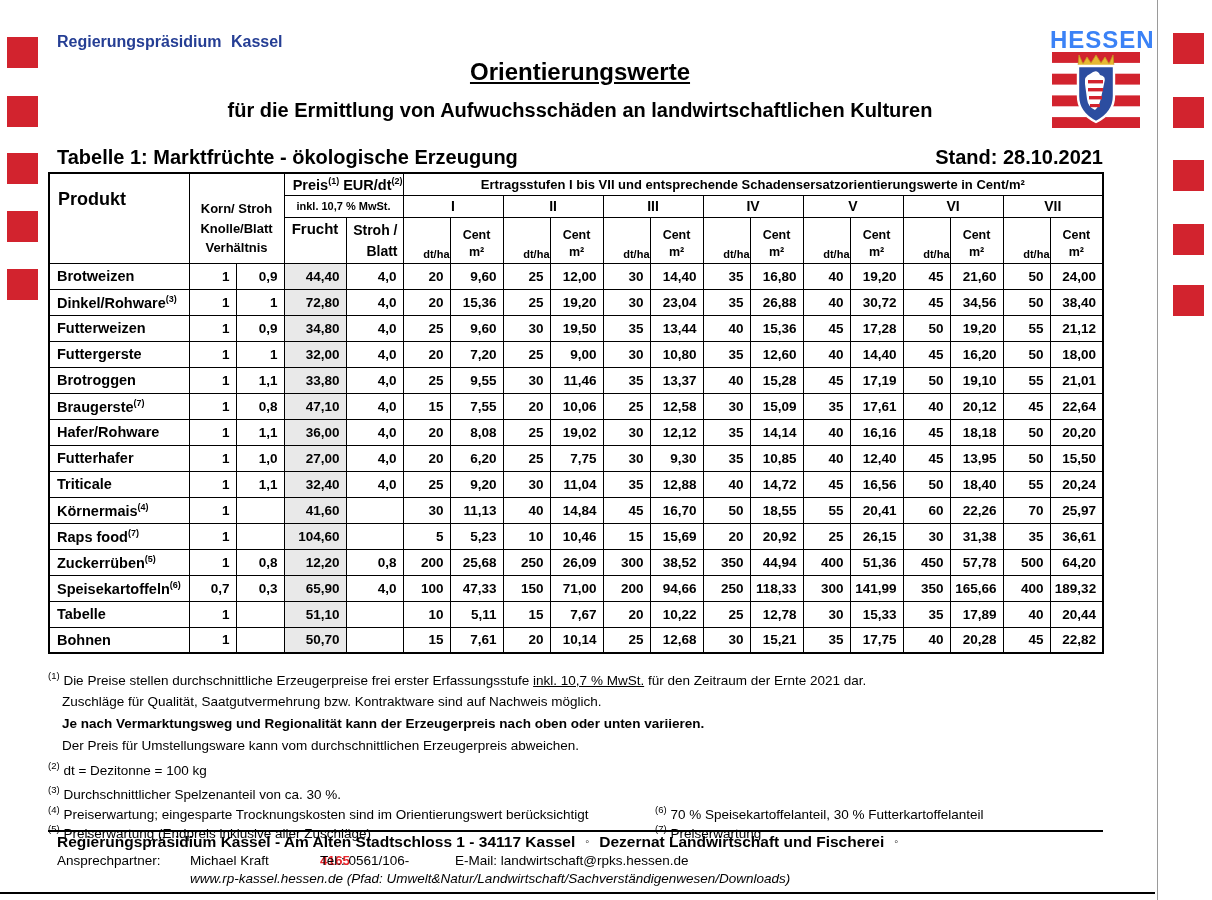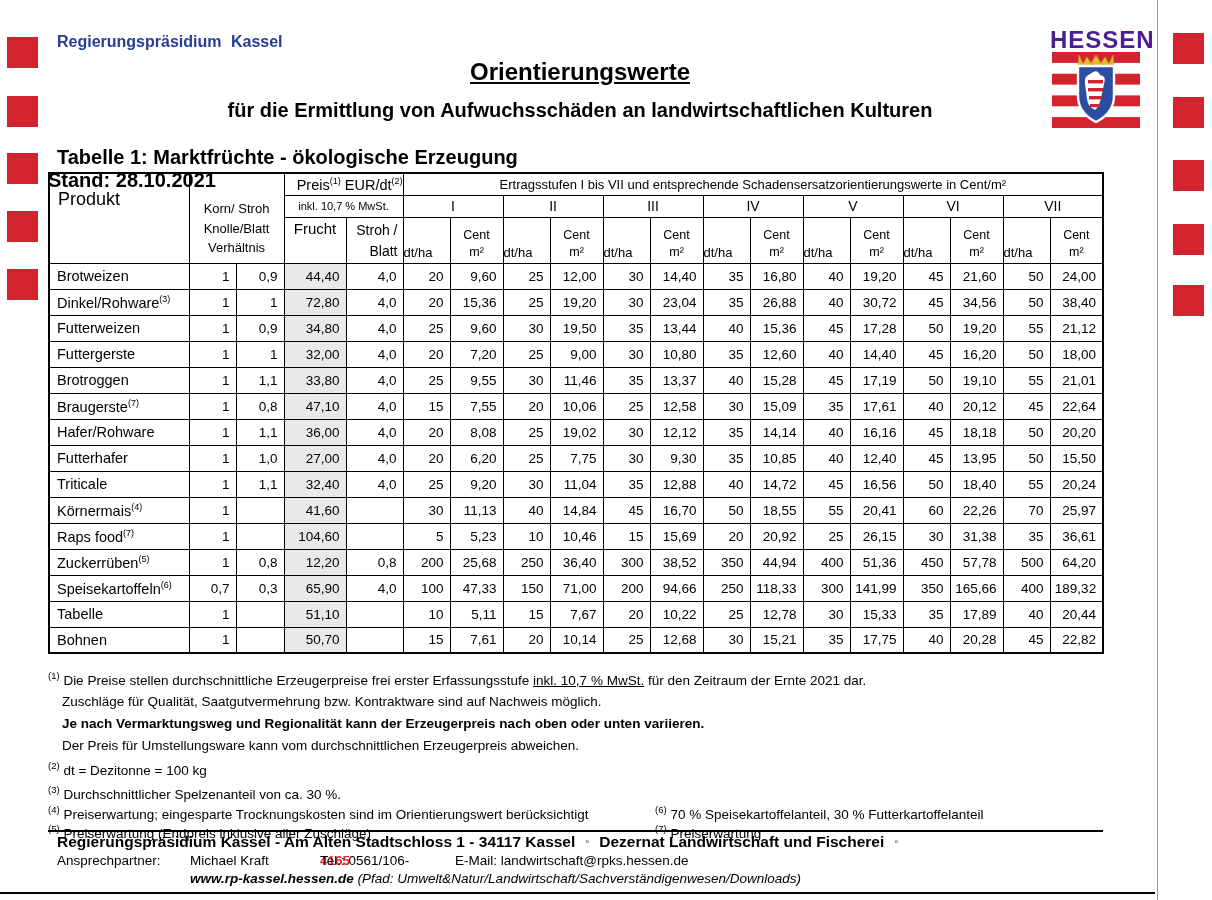--- a/index.html
+++ b/index.html
@@ -13,41 +13,41 @@
   .sq.l4{left:7px;top:211px;} .sq.l5{left:7px;top:269px;}
   .sq.r1{left:1173px;top:33px;} .sq.r2{left:1173px;top:97px;} .sq.r3{left:1173px;top:160px;}
   .sq.r4{left:1173px;top:224px;} .sq.r5{left:1173px;top:285px;}
   .vline { position:absolute; left:1157px; top:0; width:1px; height:900px; background:#9a9a9a; }
 
   
   .org { position:absolute; left:57px; top:33px; color:#253e94; font-weight:bold; font-size:16px; word-spacing:5px; }
   .doc-title { position:absolute; left:0; top:58px; width:1160px; text-align:center; font-size:24px; font-weight:bold;text-decoration:underline; }
   .doc-subtitle { position:absolute; left:0; top:99px; width:1160px; text-align:center; font-size:20px; font-weight:bold; }
   .logo { position:absolute; left:1050px; top:28px; width:92px; text-align:center; }
-  .logo-text { color:#4c1d95; font-size:24px; font-weight:600; letter-spacing:1px; line-height:1; margin-bottom:0; }
-
-  .tbl-title-row { position:absolute; left:48px; top:146px; width:1055px; display:flex; justify-content:space-between; font-size:20px; font-weight:bold;flex-direction:column; }
+  .logo-text { color:#3b82f6; font-size:24px; font-weight:600; letter-spacing:1px; line-height:1; margin-bottom:0; }
+
+  .tbl-title-row { position:absolute; left:48px; top:146px; width:1055px; display:flex; justify-content:space-between; font-size:20px; font-weight:bold; }
   .tbl-title-row .lft { padding-left:9px; }
 
   
-  table { position:absolute; left:48px; top:172px; width:1055px; border-collapse:collapse; table-layout:fixed; font-weight:normal; }
+  table { position:absolute; left:48px; top:172px; width:1055px; border-collapse:collapse; table-layout:fixed; font-weight:bold; }
   td { border:1px solid #000; overflow:hidden; vertical-align:middle; }
   table { border:2px solid #000; }
   tr.hr1 { height:22px; } tr.hr2 { height:22px; } tr.hr3 { height:46px;margin-top:20px; }
   tbody tr { height:26px; }
   .h-prod { vertical-align:top; padding:15px 0 0 8px; font-size:18px; }
   .h-korn { vertical-align:bottom; text-align:center; font-size:13px; line-height:1.5; padding-bottom:5px; }
   .h-preis { font-size:14.5px; padding-left:3px; white-space:nowrap;text-align:right; }
   .h-preis sup, .h-mwst sup { font-size:9px; }
   .h-ertrag { font-size:13px; text-align:center; white-space:nowrap; }
   .h-mwst { font-size:11px; text-align:center; white-space:nowrap; }
   .h-level { font-size:14px; text-align:center; }
   .h-frucht { vertical-align:top; text-align:center; font-size:15px; padding-top:2px; }
   .h-stroh { vertical-align:top; text-align:right; font-size:14px; padding:2px 5px 0 0; line-height:1.5; }
-  .h-dtha { vertical-align:bottom; text-align:left; font-size:13px; padding-bottom:3px; }
+  .h-dtha { vertical-align:bottom; text-align:right; font-size:11px; padding-bottom:3px; }
   .h-cent { vertical-align:bottom; text-align:center; font-size:12.5px; padding-bottom:1px; line-height:1.4; }
   .c-prod { font-size:14.5px; padding-left:7px; white-space:nowrap; }
   .c-prod sup { font-size:9px; }
   .c-num { font-size:13.5px; text-align:right; padding-right:6px; }
   .c-frucht { background:#e9e9e9; }
 
   
   .fnblock { position:absolute; left:48px; top:666px; width:1060px; font-size:13.5px; }
   .fn { position:absolute; left:0; white-space:nowrap; padding-left:0; }
   .fn sup { font-size:9.5px; }
@@ -61,21 +61,21 @@
   .f-line1 { position:absolute; left:57px; top:833px; font-size:15.5px; font-weight:bold; white-space:nowrap; }
   .f-line1 .dot { font-size:11px; vertical-align:2px; padding:0 10px; font-weight:normal; }
   .f-line2 { position:absolute; left:57px; top:853px; font-size:13.5px; white-space:nowrap; }
   .f-line2 span { position:absolute; white-space:nowrap; }
   .f-contact-label { left:0; }
   .f-contact-name { left:133px; }
   .f-tel { left:263px; }
   .f-tel b { color:#e8252c; }
   .f-email { left:398px; }
   .f-line3 { position:absolute; left:190px; top:871px; font-size:13.5px; white-space:nowrap; }
-  .f-www { font-weight:bold; font-style:italic;margin-top:37px; }
+  .f-www { font-weight:normal; font-style:italic;margin-top:37px; }
   .f-path { font-style:italic; }
 </style>
 </head>
 <body>
 
 <div class="page">
 
   <div class="sq l1"></div>
   <div class="sq l2"></div>
   <div class="sq l3"></div>
@@ -434,21 +434,21 @@
         </tr>
         <tr>
           <td class="c-prod">Zuckerrüben<sup>(5)</sup></td>
           <td class="c-num">1</td>
           <td class="c-num">0,8</td>
           <td class="c-num c-frucht">12,20</td>
           <td class="c-num">0,8</td>
           <td class="c-num">200</td>
           <td class="c-num">25,68</td>
           <td class="c-num">250</td>
-          <td class="c-num">36,40</td>
+          <td class="c-num">26,09</td>
           <td class="c-num">300</td>
           <td class="c-num">38,52</td>
           <td class="c-num">350</td>
           <td class="c-num">44,94</td>
           <td class="c-num">400</td>
           <td class="c-num">51,36</td>
           <td class="c-num">450</td>
           <td class="c-num">57,78</td>
           <td class="c-num">500</td>
           <td class="c-num">64,20</td>

